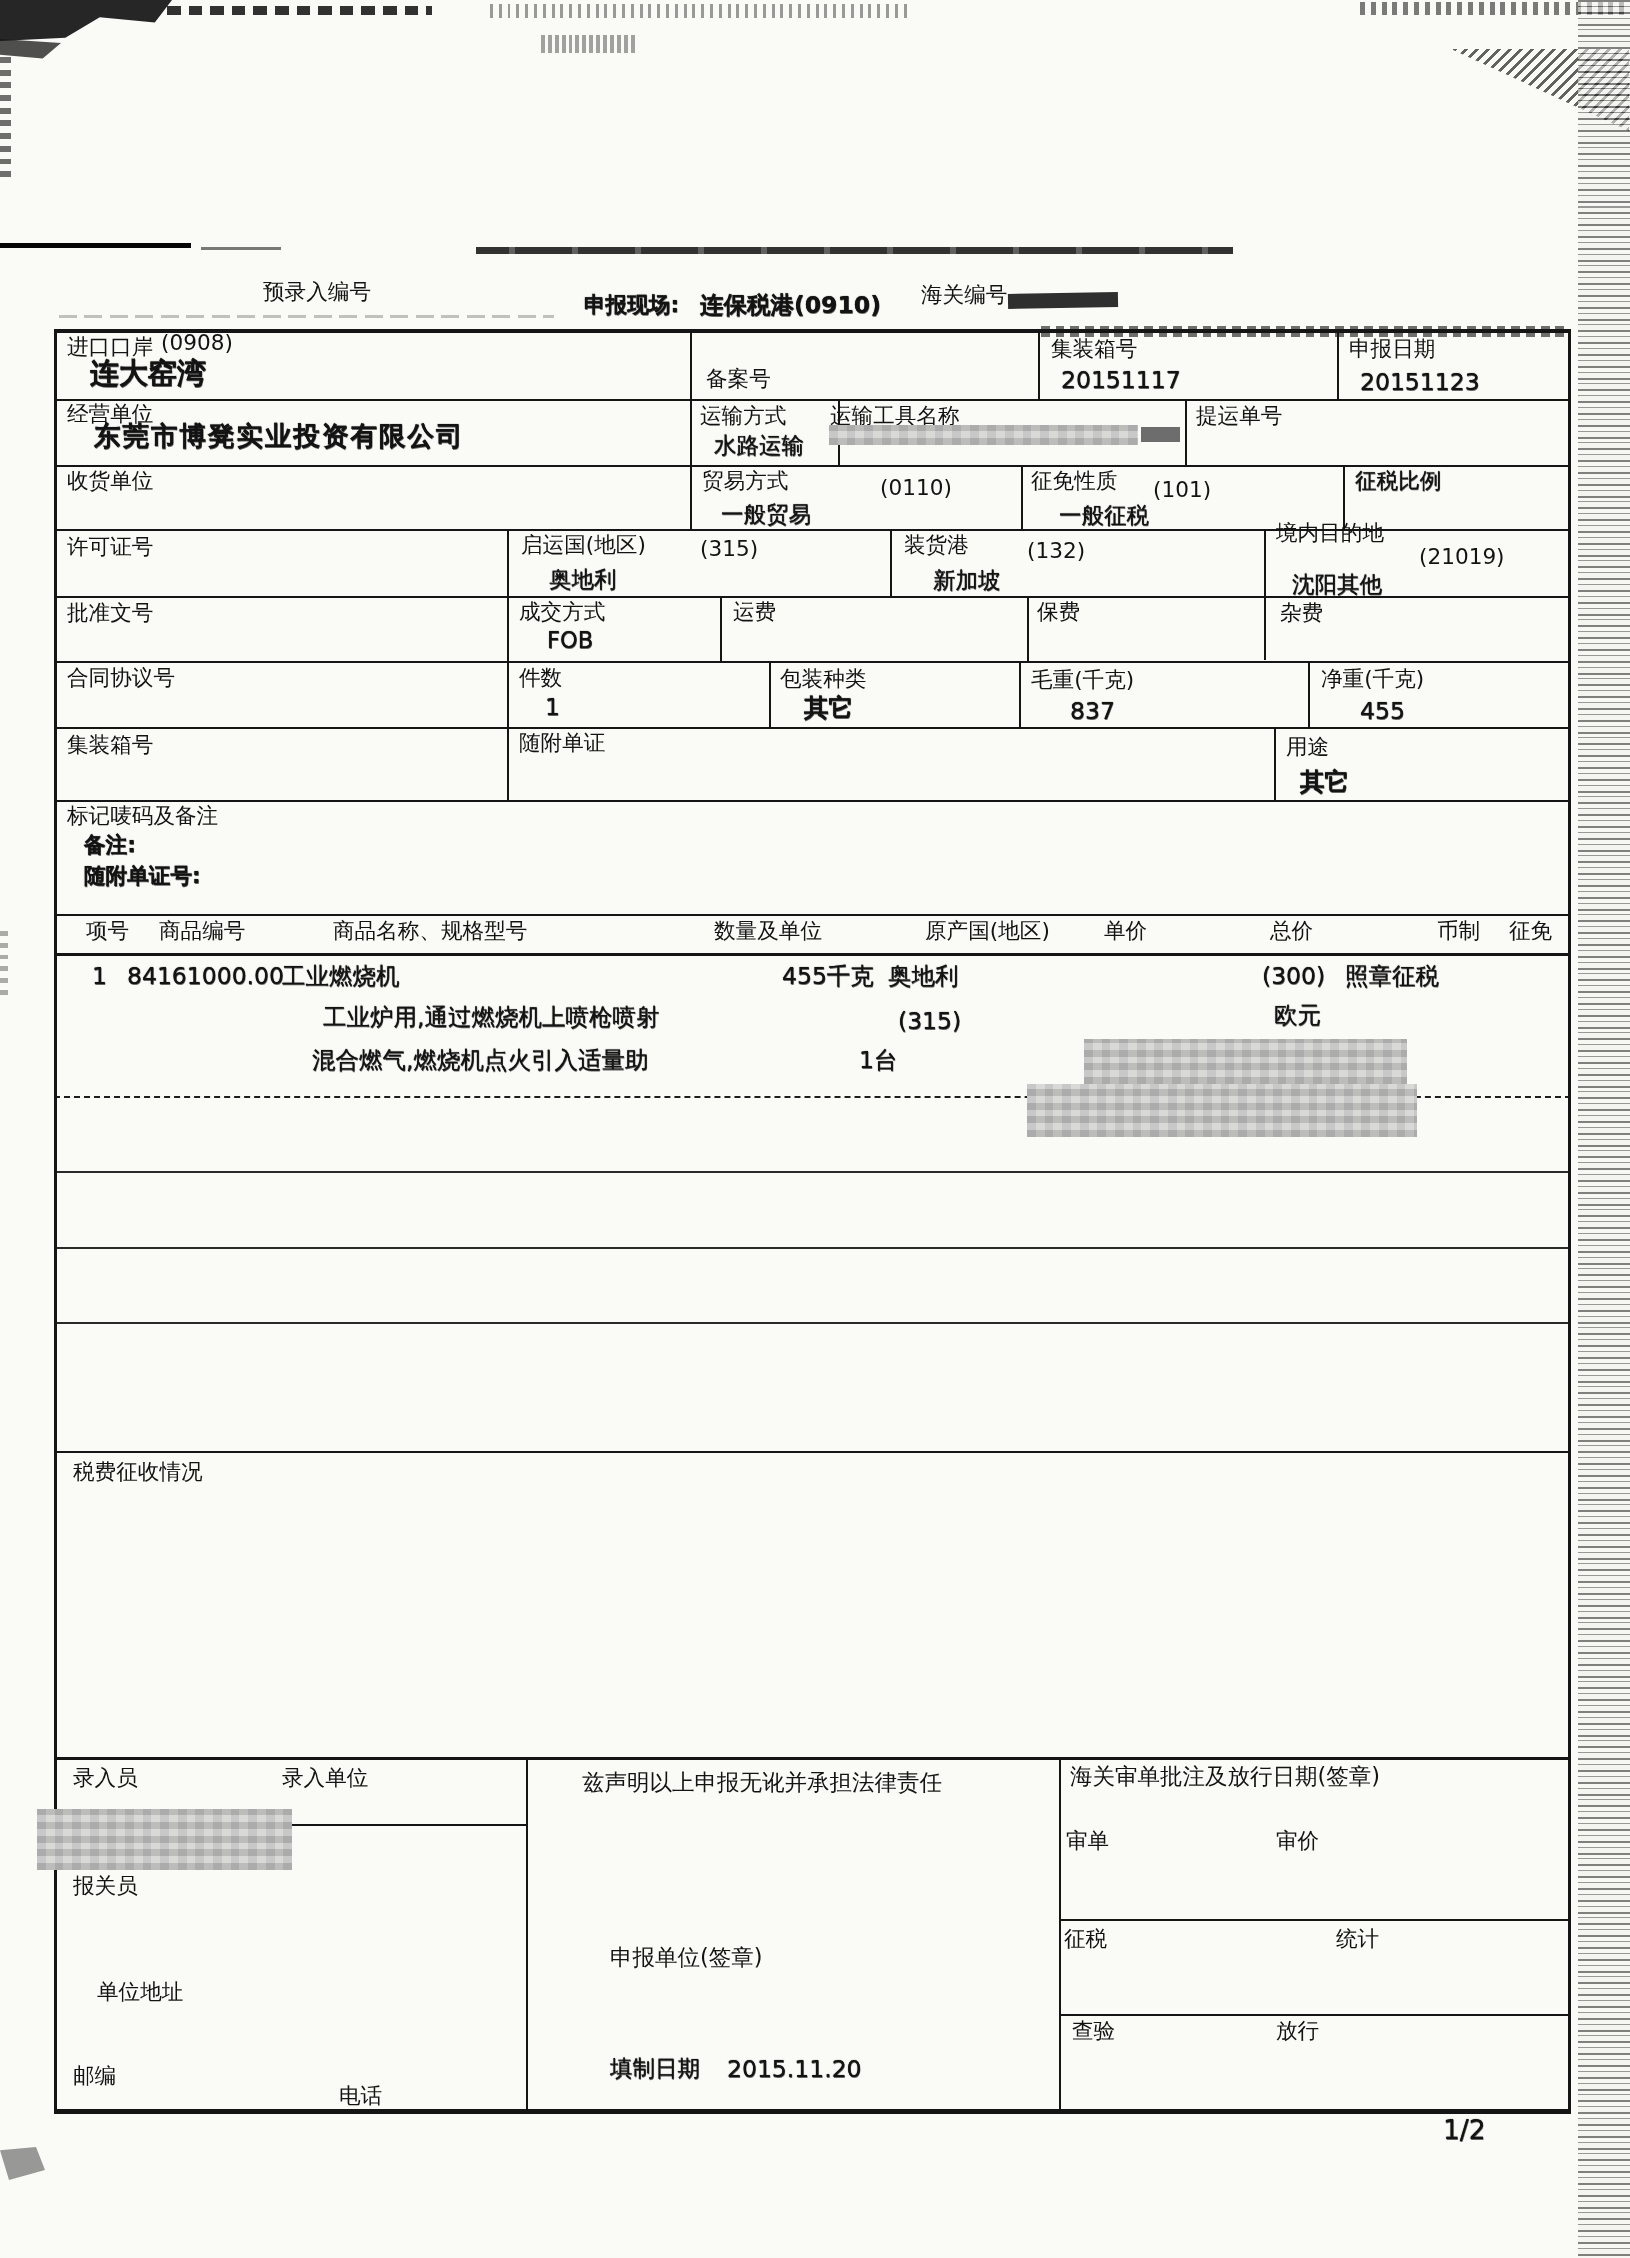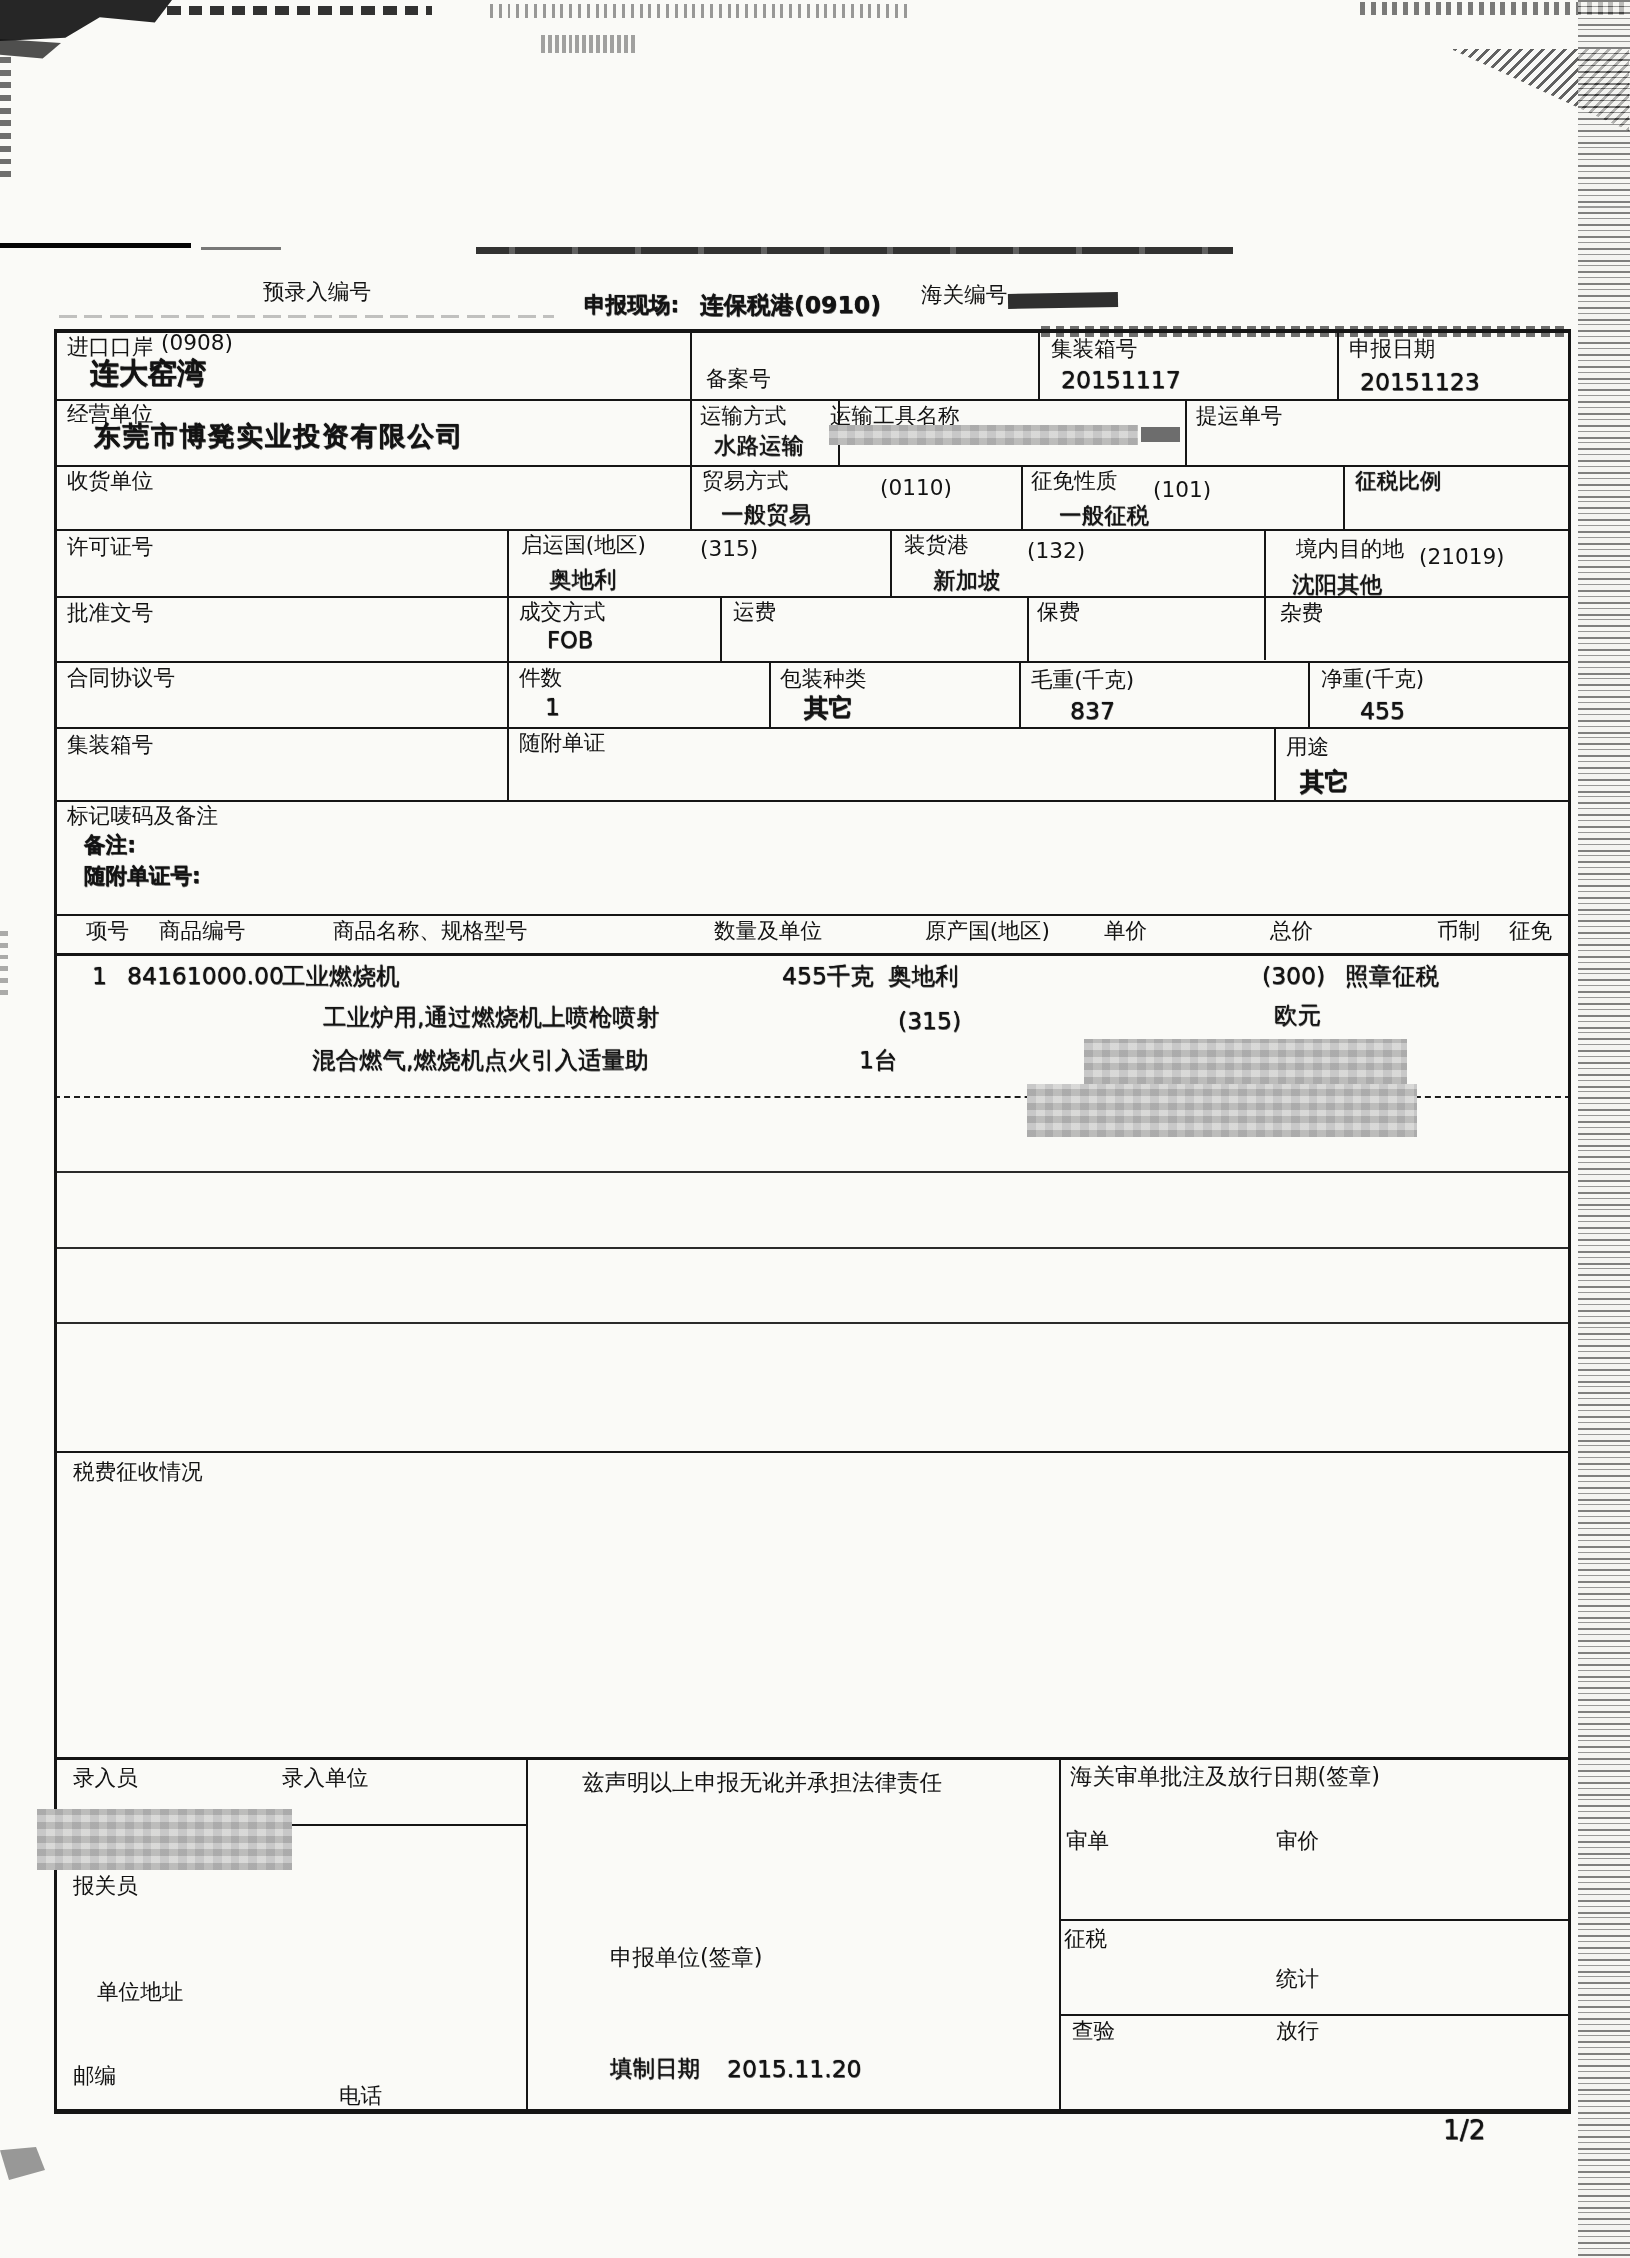--- a/index.html
+++ b/index.html
@@ -116,21 +116,21 @@
   <div class="t fz" style="left:1059px;top:503px;font-size:22.5px;">一般征税</div>
   <div class="t lbl fz" style="left:1355px;top:469px;">征税比例</div>
 
   <div class="t lbl" style="left:67px;top:535px;">许可证号</div>
   <div class="t lbl" style="left:521px;top:533px;">启运国(地区)</div>
   <div class="t lbl" style="left:700px;top:537px;">(315)</div>
   <div class="t fz" style="left:549px;top:567px;font-size:22.5px;">奥地利</div>
   <div class="t lbl" style="left:904px;top:533px;">装货港</div>
   <div class="t lbl" style="left:1027px;top:539px;">(132)</div>
   <div class="t fz" style="left:933px;top:568px;font-size:22.5px;">新加坡</div>
-  <div class="t lbl" style="left:1276px;top:537px;margin-left:20px;">境内目的地</div>
+  <div class="t lbl" style="left:1276px;top:521px;">境内目的地</div>
   <div class="t lbl" style="left:1419px;top:545px;">(21019)</div>
   <div class="t fz" style="left:1292px;top:572px;font-size:22.5px;">沈阳其他</div>
 
   <div class="t lbl" style="left:67px;top:601px;">批准文号</div>
   <div class="t lbl" style="left:519px;top:600px;">成交方式</div>
   <div class="t fz" style="left:547px;top:628px;font-size:22.5px;">FOB</div>
   <div class="t lbl" style="left:733px;top:600px;">运费</div>
   <div class="t lbl" style="left:1037px;top:600px;">保费</div>
   <div class="t lbl" style="left:1280px;top:601px;">杂费</div>
 
@@ -182,21 +182,21 @@
 
   <div class="t lbl" style="left:73px;top:1766px;">录入员</div>
   <div class="t lbl" style="left:282px;top:1766px;">录入单位</div>
   <div class="px" style="left:37px;top:1809px;width:255px;height:61px;"></div>
   <div class="t" style="left:582px;top:1770px;font-size:22.5px;">兹声明以上申报无讹并承担法律责任</div>
   <div class="t" style="left:1070px;top:1764px;font-size:22.5px;">海关审单批注及放行日期(签章)</div>
   <div class="t lbl" style="left:1066px;top:1829px;">审单</div>
   <div class="t lbl" style="left:1276px;top:1829px;">审价</div>
   <div class="t lbl" style="left:73px;top:1874px;">报关员</div>
   <div class="t lbl" style="left:1064px;top:1927px;">征税</div>
-  <div class="t lbl" style="left:1276px;top:1927px;margin-top:40px;">统计</div>
+  <div class="t lbl" style="left:1336px;top:1927px;">统计</div>
   <div class="t lbl" style="left:73px;top:1980px;margin-left:24px;">单位地址</div>
   <div class="t" style="left:610px;top:1945px;font-size:22.5px;">申报单位(签章)</div>
   <div class="t lbl" style="left:1072px;top:2019px;">查验</div>
   <div class="t lbl" style="left:1276px;top:2019px;">放行</div>
   <div class="t lbl" style="left:73px;top:2064px;">邮编</div>
   <div class="t lbl" style="left:339px;top:2064px;margin-top:20px;">电话</div>
   <div class="t fz" style="left:610px;top:2056px;font-size:22.5px;">填制日期</div>
   <div class="t fz" style="left:727px;top:2056px;font-size:23.5px;">2015.11.20</div>
 
   <div class="t fz" style="left:1443px;top:2115px;font-size:26.5px;">1/2</div>

